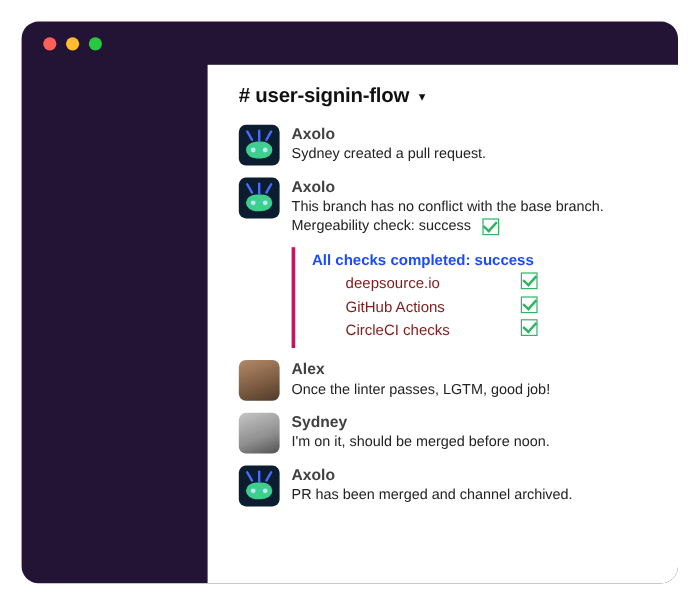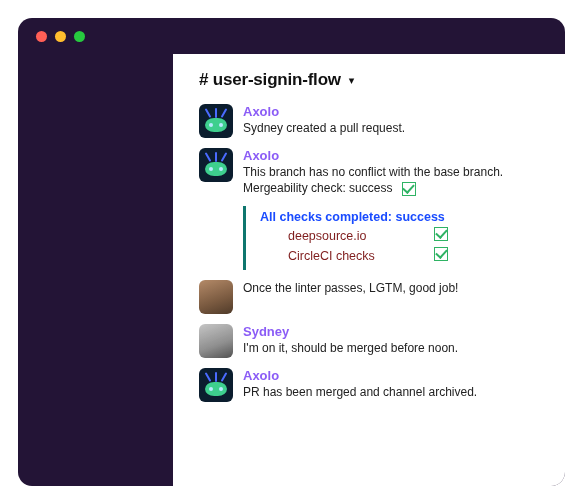--- a/index.html
+++ b/index.html
@@ -101,21 +101,21 @@
     background:linear-gradient(160deg,#b48a68 0%, #7a5a40 60%, #4f3a29 100%);
   }
   .portrait.gray{
     background:linear-gradient(160deg,#bfbfbf 0%, #8d8d8d 60%, #555 100%);
     filter:grayscale(1) contrast(1.1);
   }
   .body-col { flex:1; min-width:0; }
   .author {
     font-size: 13px;
     font-weight: 800;
-    color:#8b5cf6;
+    color:#404040;
     margin-bottom: 1px;
   }
   .line {
     font-size: 12px;
     color:#222;
     line-height: 1.35;
   }
   .check {
     display:inline-block;
     width:14px;height:14px;
@@ -127,21 +127,21 @@
   .check::after{
     content:"";
     position:absolute;
     left:2.5px;top:-1px;
     width:5px;height:9px;
     border-right:2px solid #2fb364;
     border-bottom:2px solid #2fb364;
     transform:rotate(42deg);
   }
   .thread {
-    border-left: 3px solid #0f766e;
+    border-left: 3px solid #be185d;
     margin: 6px 0 10px 44px;
     padding: 4px 0 4px 14px;
   }
   .thread-title{
     color:#194bff;
     font-weight:800;
     font-size:12.5px;
     margin-bottom:3px;
   }
   .thread-row{
@@ -210,28 +210,33 @@
       </div>
     </div>
 
     <div class="thread">
       <div class="thread-title">All checks completed: success</div>
       <div class="thread-row">
         <span class="lbl">deepsource.io</span>
         <span class="check"></span>
       </div>
       <div class="thread-row">
+        <span class="lbl">GitHub Actions</span>
+        <span class="check"></span>
+      </div>
+      <div class="thread-row">
         <span class="lbl">CircleCI checks</span>
         <span class="check"></span>
       </div>
     </div>
 
     <div class="msg">
       <div class="portrait"></div>
       <div class="body-col">
+        <div class="author">Alex</div>
         <div class="line">Once the linter passes, LGTM, good job!</div>
       </div>
     </div>
 
     <div class="msg">
       <div class="portrait gray"></div>
       <div class="body-col">
         <div class="author">Sydney</div>
         <div class="line">I'm on it, should be merged before noon.</div>
       </div>

